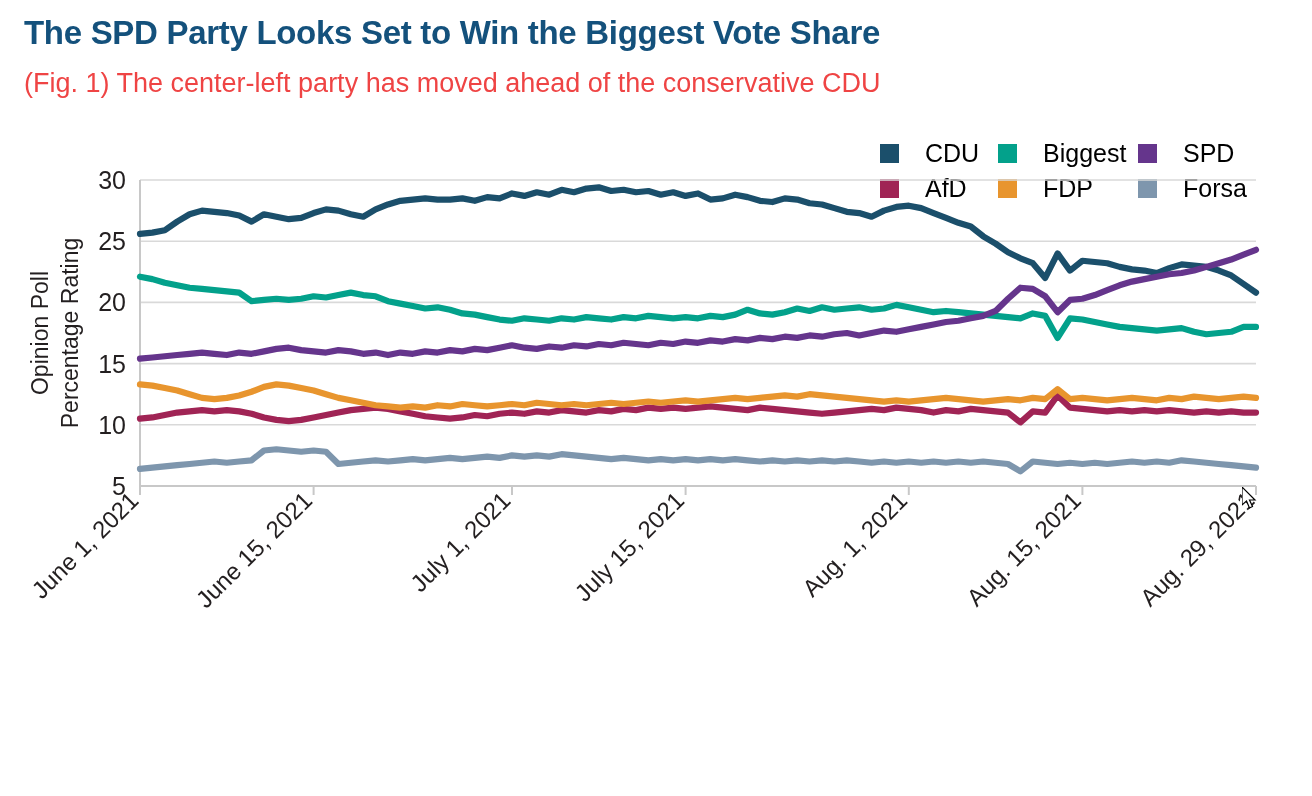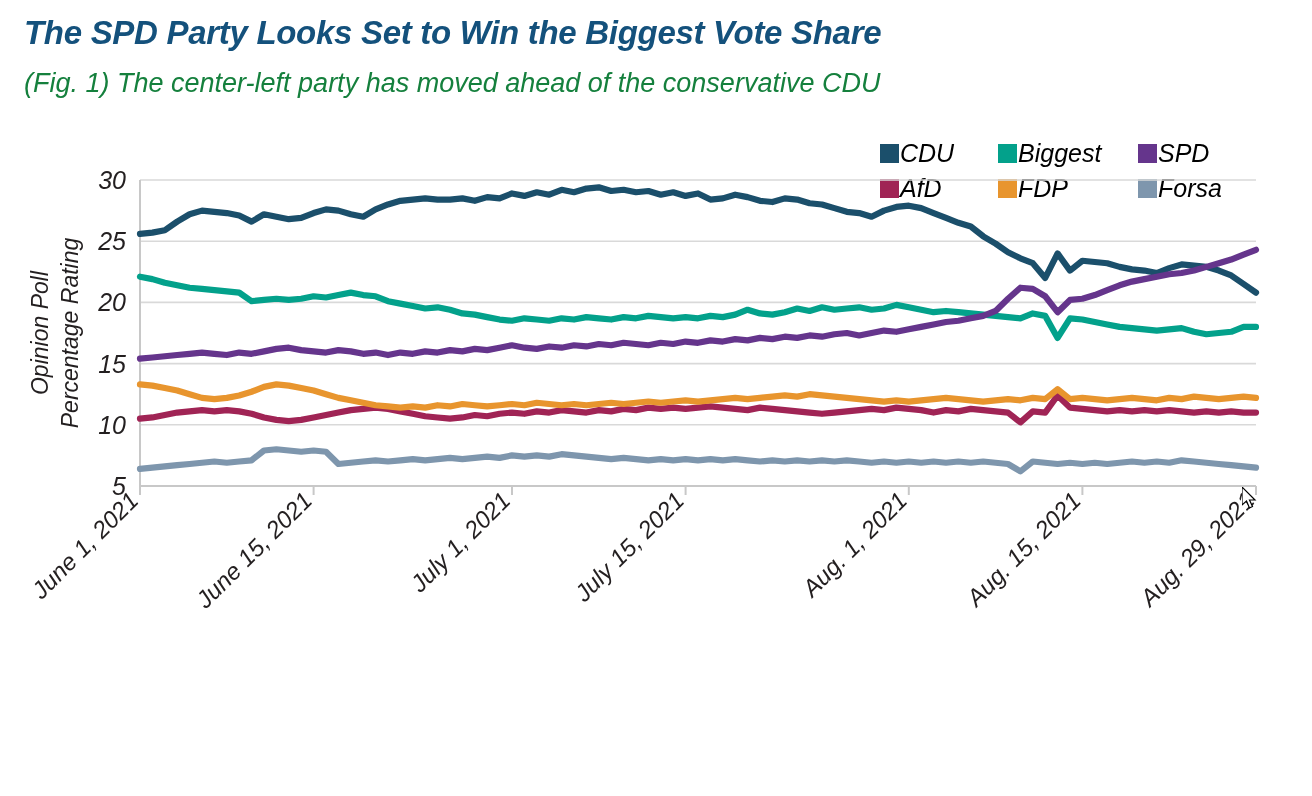--- a/index.html
+++ b/index.html
@@ -12,59 +12,58 @@
     height: 796px;
     font-family: "Liberation Sans", sans-serif;
     color: #231f20;
     overflow: hidden;
     position: relative;
   }
   #page {
     position: relative;
     width: 1076px;
     height: 796px;
-    font-style: italic;
   }
 
   
   .title {
     position: absolute;
     left: 24px;
     top: 14px;
     font-size: 33px;
     font-weight: bold;
     letter-spacing: -0.3px;
     color: #14517c;
     white-space: nowrap;
   }
   .subtitle {
     position: absolute;
     left: 24px;
     top: 68px;
     font-size: 27px;
     font-weight: normal;
-    color: #15803d;
+    color: #ef4444;
     white-space: nowrap;
   }
 
   
   .legend {
     position: absolute;
     left: 880px;
     top: 136px;
     width: 400px;
     display: grid;
     grid-template-columns: 118px 140px 120px;
     grid-auto-rows: 35px;
     align-items: center;
   }
   .legend-item {
     display: flex;
     align-items: center;
-    gap: 1px;
+    gap: 26px;
   }
   .legend-swatch {
     width: 19px;
     height: 19px;
     flex: 0 0 auto;
   }
   .legend-label {
     font-size: 25px;
     color: #000000;
     white-space: nowrap;

